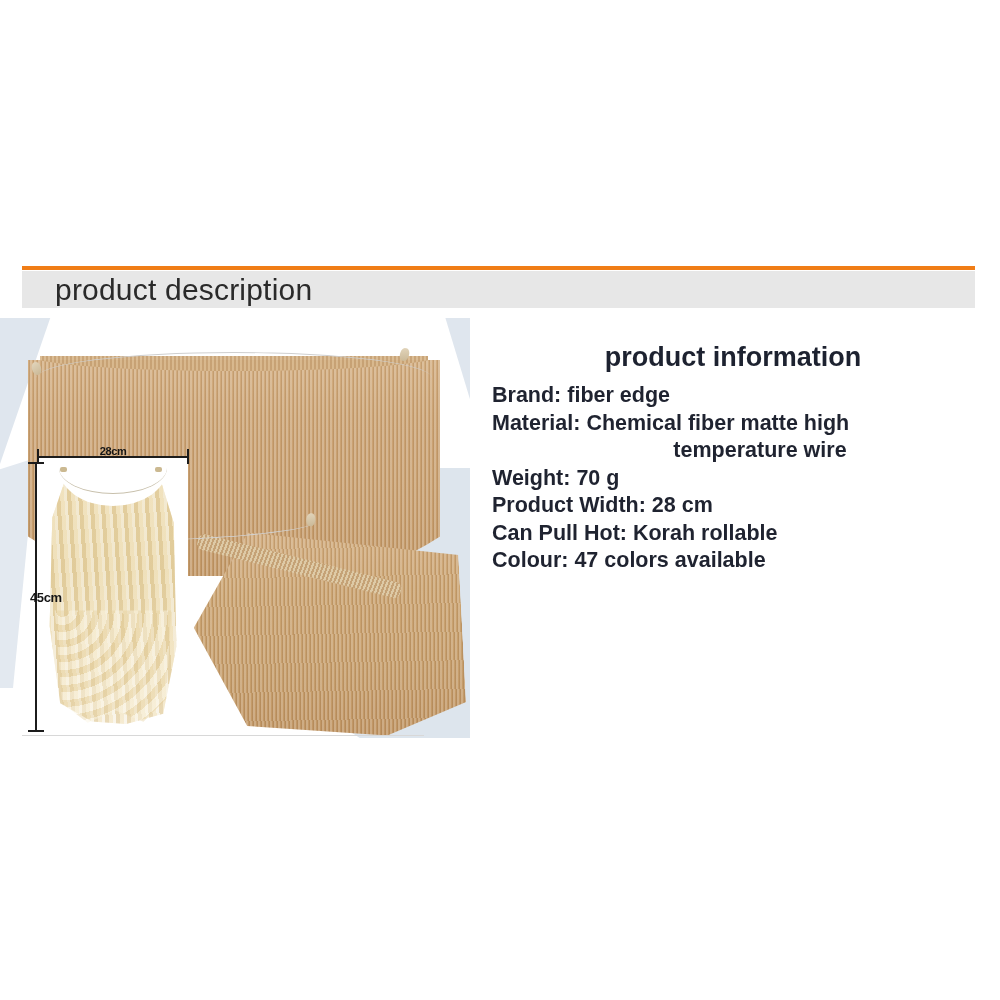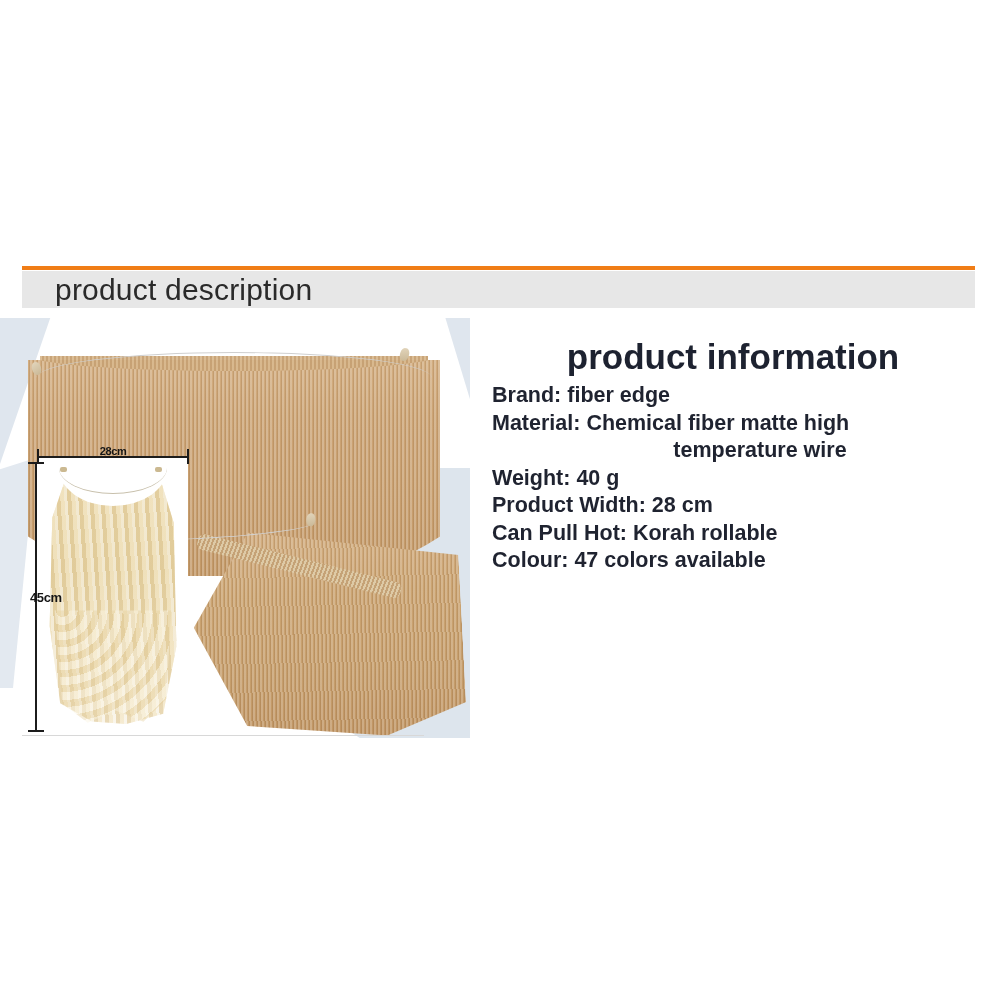--- a/index.html
+++ b/index.html
@@ -410,21 +410,21 @@
   }
 
   
   .info-block {
     position: absolute;
     left: 492px;
     top: 340px;
     width: 496px;
   }
   .info-heading {
-    font-size: 35px;
+    font-size: 27px;
     font-weight: 700;
     color: #1d2230;
     text-align: center;
     line-height: 34px;
     margin: 0 0 8px 0;
     padding-right: 14px;
   }
   .info-list {
     margin: 0;
     padding: 0;
@@ -505,20 +505,20 @@
   </div>
 
   <div class="photo-baseline"></div>
 
   <div class="info-block">
     <div class="info-heading">product information</div>
     <div class="info-list">
       <div class="info-line">Brand: fiber edge</div>
       <div class="info-line">Material: Chemical fiber matte high</div>
       <div class="info-line indent">temperature wire</div>
-      <div class="info-line">Weight: 40 g</div>
+      <div class="info-line">Weight: 70 g</div>
       <div class="info-line">Product Width: 28 cm</div>
       <div class="info-line">Can Pull Hot: Korah rollable</div>
       <div class="info-line">Colour: 47 colors available</div>
     </div>
   </div>
 
 </div>
 
 </body></html>

